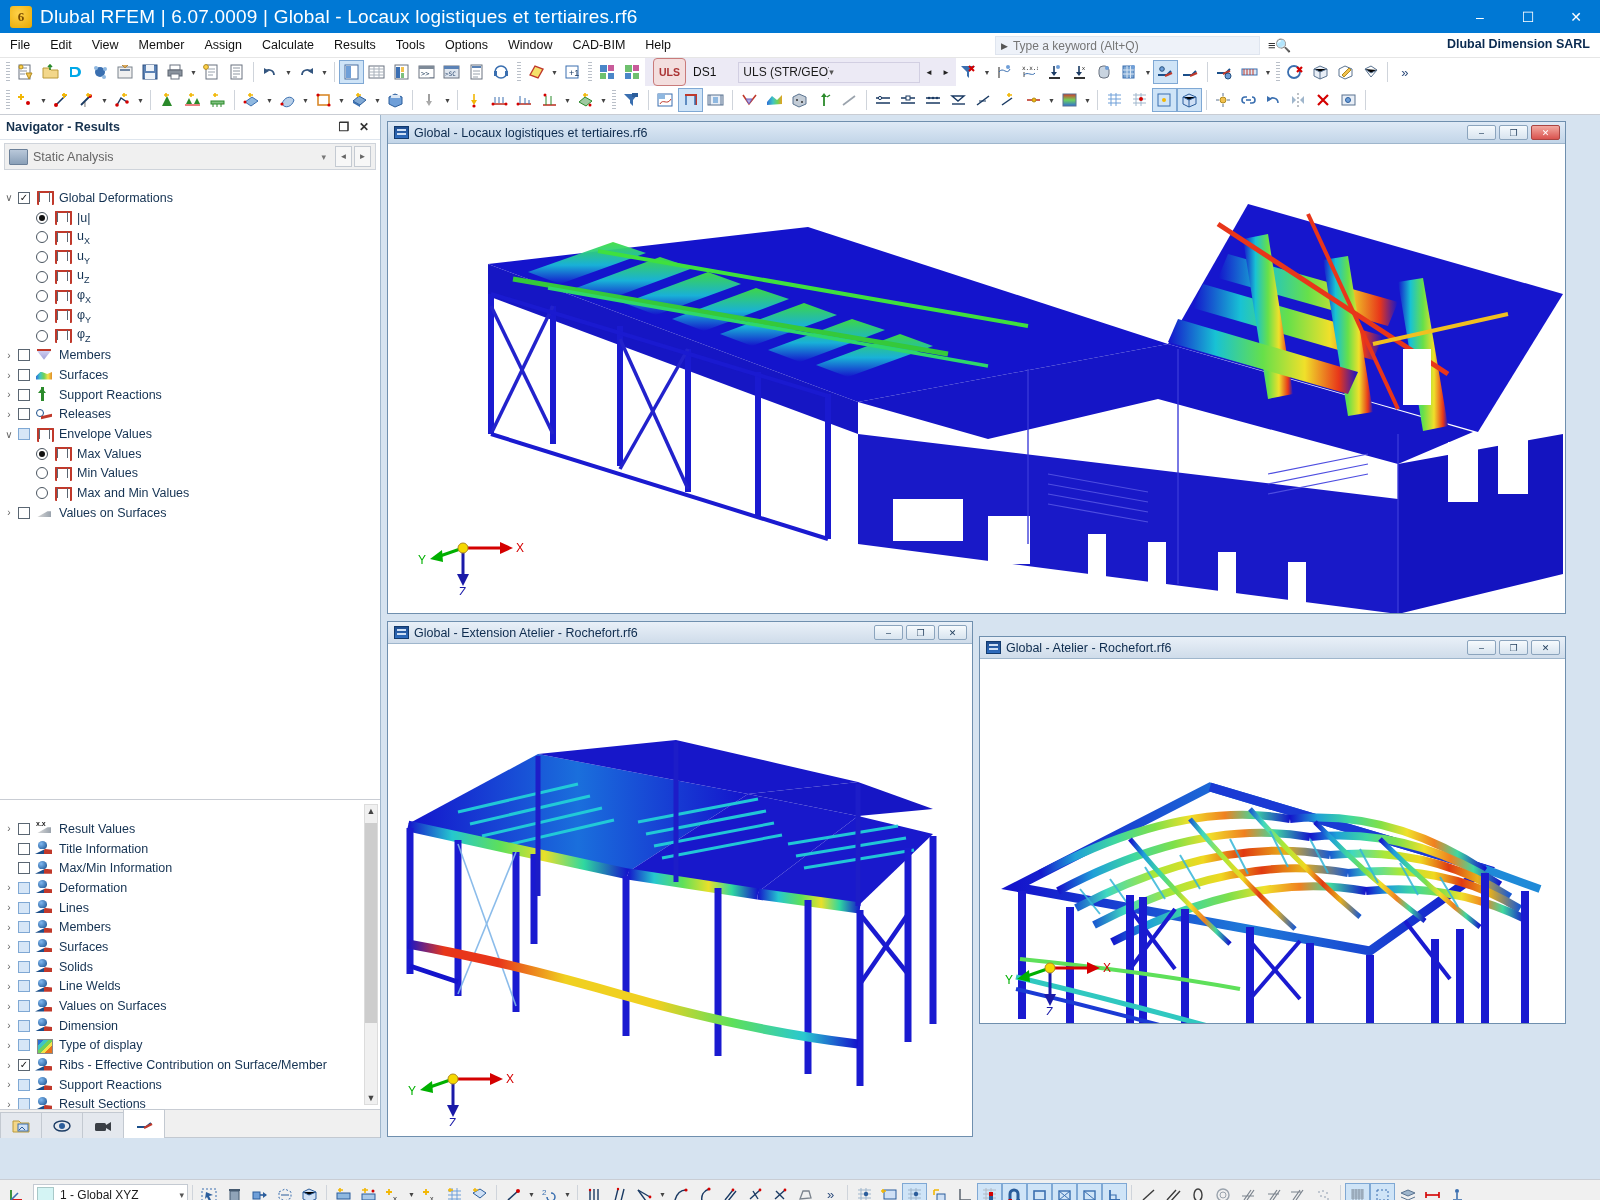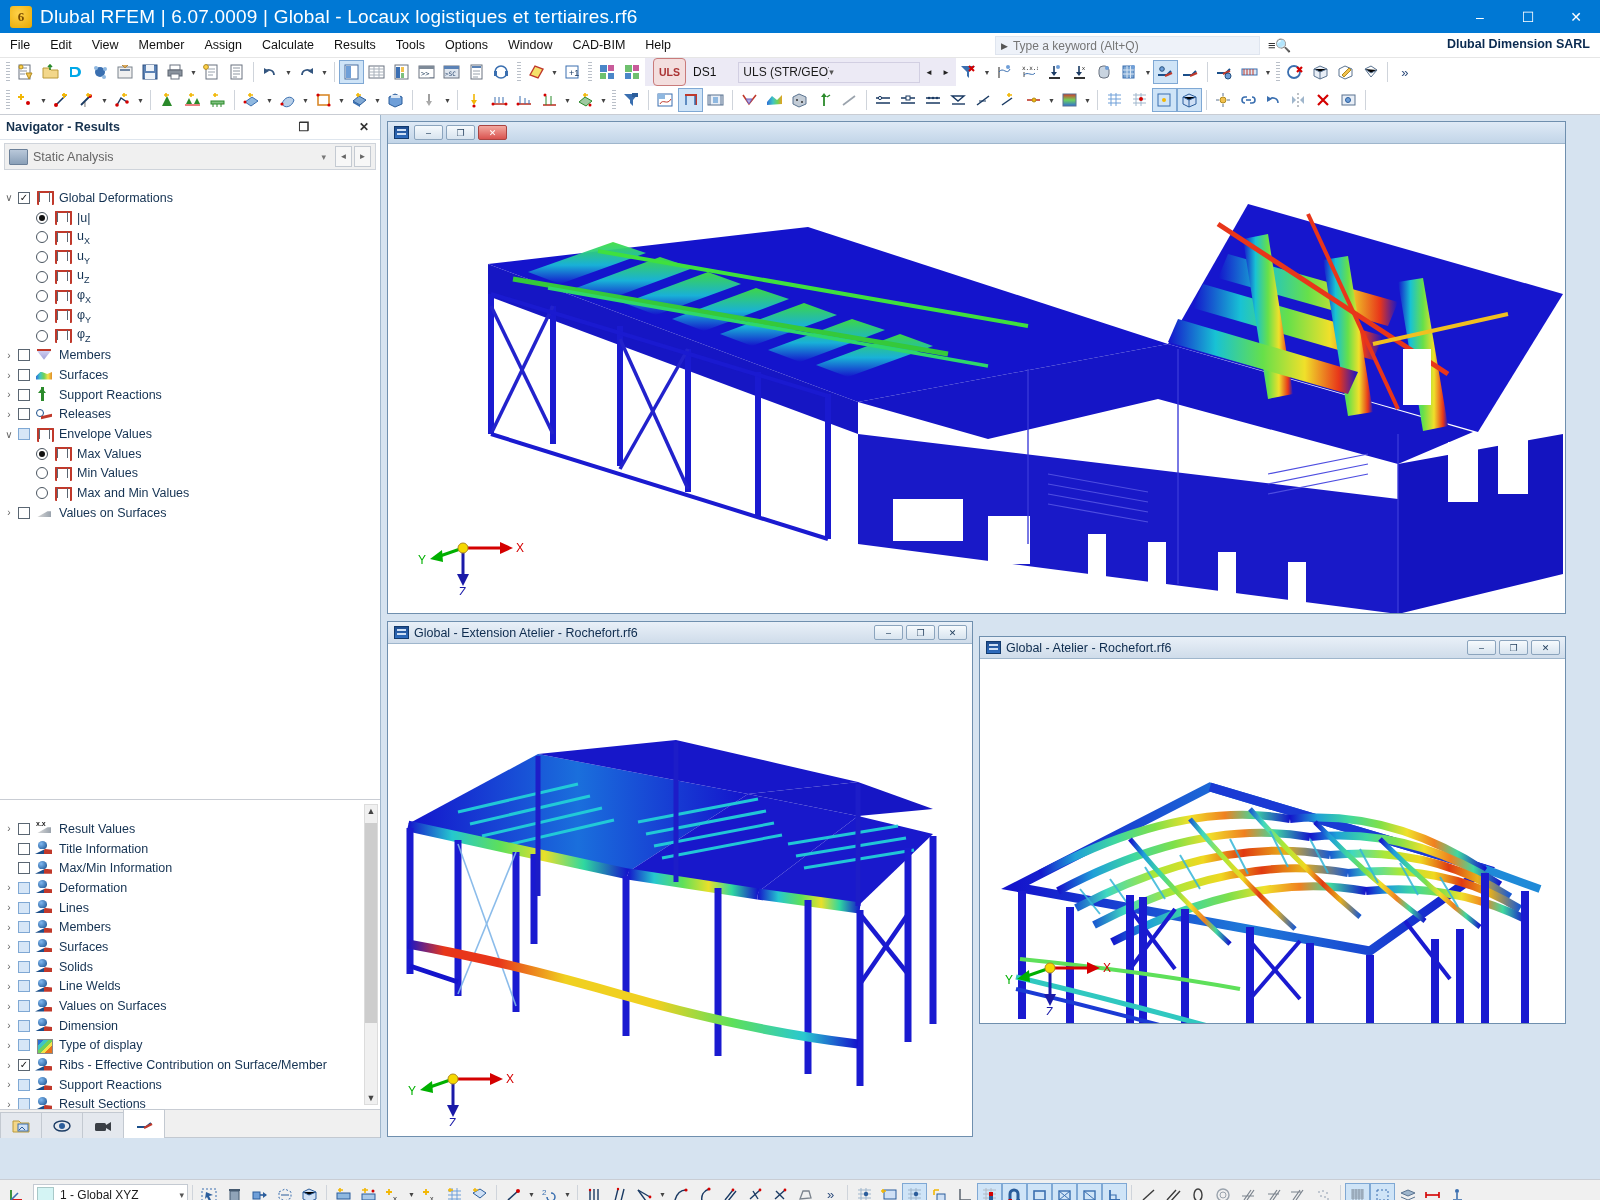--- a/index.html
+++ b/index.html
@@ -79,21 +79,20 @@
 
   
   .navigator{
     width:381px; background:#fff; border-right:1px solid #9fb6cc;
     display:flex; flex-direction:column;
   }
   .nav-title{
     height:25px; background:#fff; display:flex;align-items:center;
     padding:0 6px; font-weight:bold; font-size:12.5px; color:#16324f;
     border-bottom:1px solid #dfe6ee;
-    gap:40px;
   }
   .nav-title .sp{flex:1;}
   .nav-title .ic{ width:20px;text-align:center;color:#333;font-size:12px;}
   .nav-combo{
     height:27px;margin:3px 4px 13px 4px;background:#f0f0f0;border:1px solid #cfd4db;
     display:flex;align-items:center;padding:0 4px;color:#666;font-size:12.5px;
   }
   .nav-combo .leadicon{width:19px;height:16px;margin-right:5px;
     background:linear-gradient(#b9c8da,#8aa0b8);border:1px solid #6b8099;border-radius:1px;}
   .nav-combo .t{flex:1;}
@@ -1124,20 +1123,21 @@
       </div>
       <div class="filler"></div>
     </div>
   </div>
 
   <div class="mdi">
 
     <div class="mdiwin" style="left:6px; top:6px; width:1179px; height:493px;">
       <div class="mdihead" style="background:linear-gradient(#dfeaf6,#c2d5e8);">
         <span class="ficon"></span>
+        <span class="mt">Global - Locaux logistiques et tertiaires.rf6</span>
         <span class="mdibtns">
           <span class="mdibtn">–</span>
           <span class="mdibtn">❐</span>
           <span class="mdibtn cls">✕</span>
         </span>
       </div>
       <div class="mdibody">
         <svg width="1177" height="469" viewBox="0 0 1177 469">
           <defs>
             <linearGradient id="slab1" x1="0" y1="0" x2="1" y2="0">

